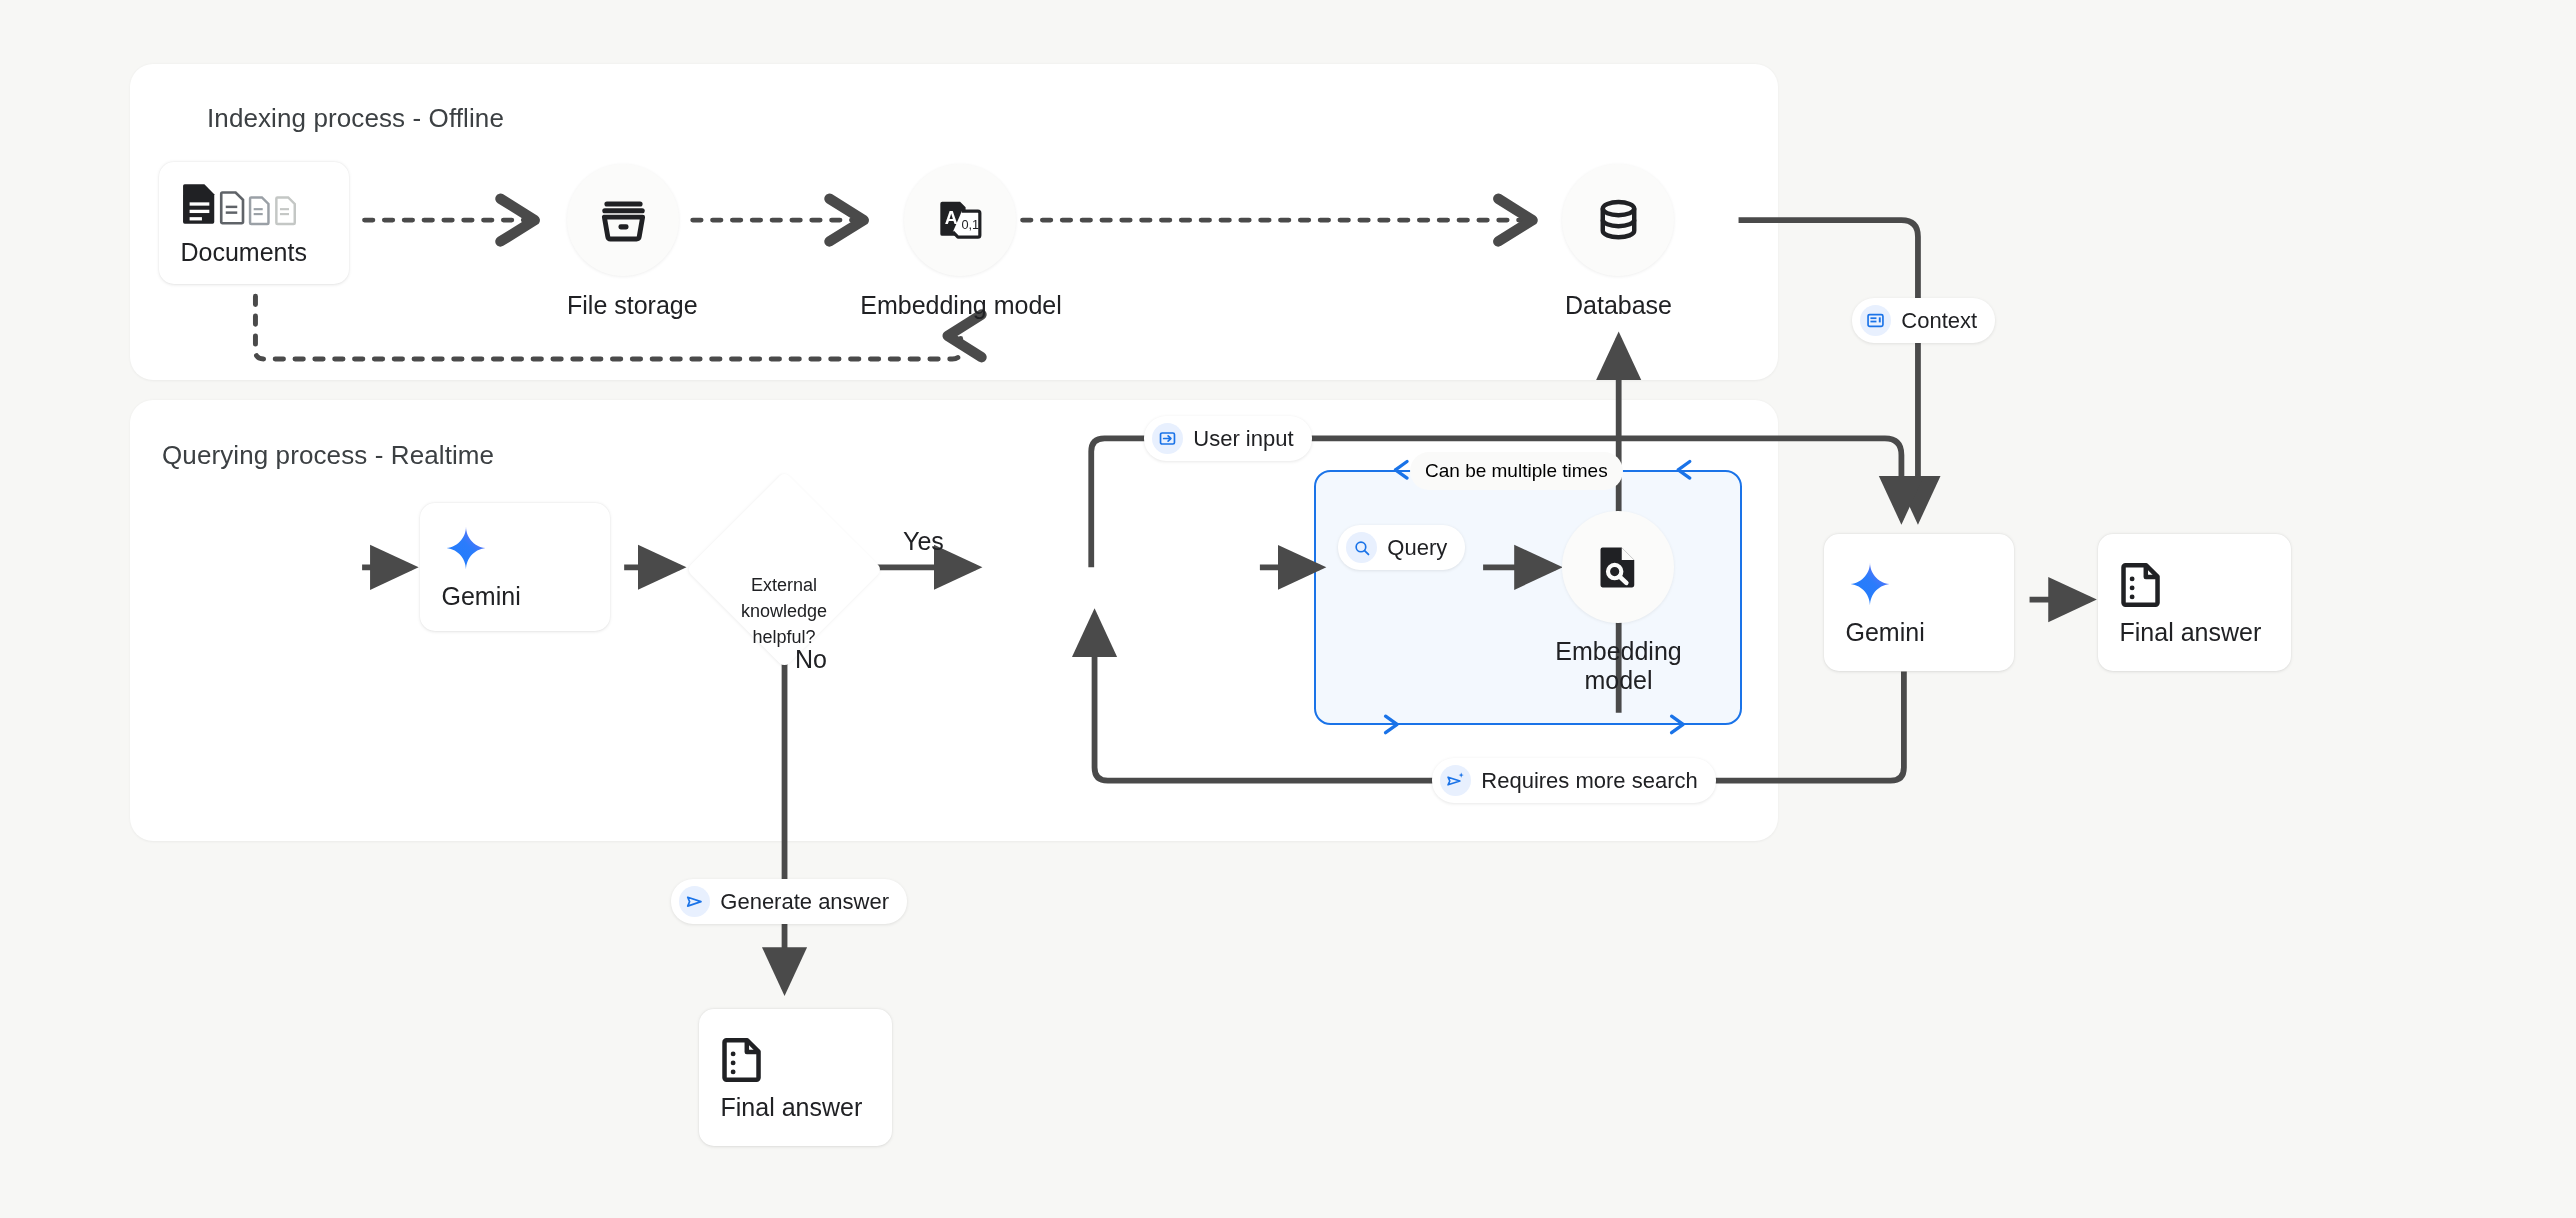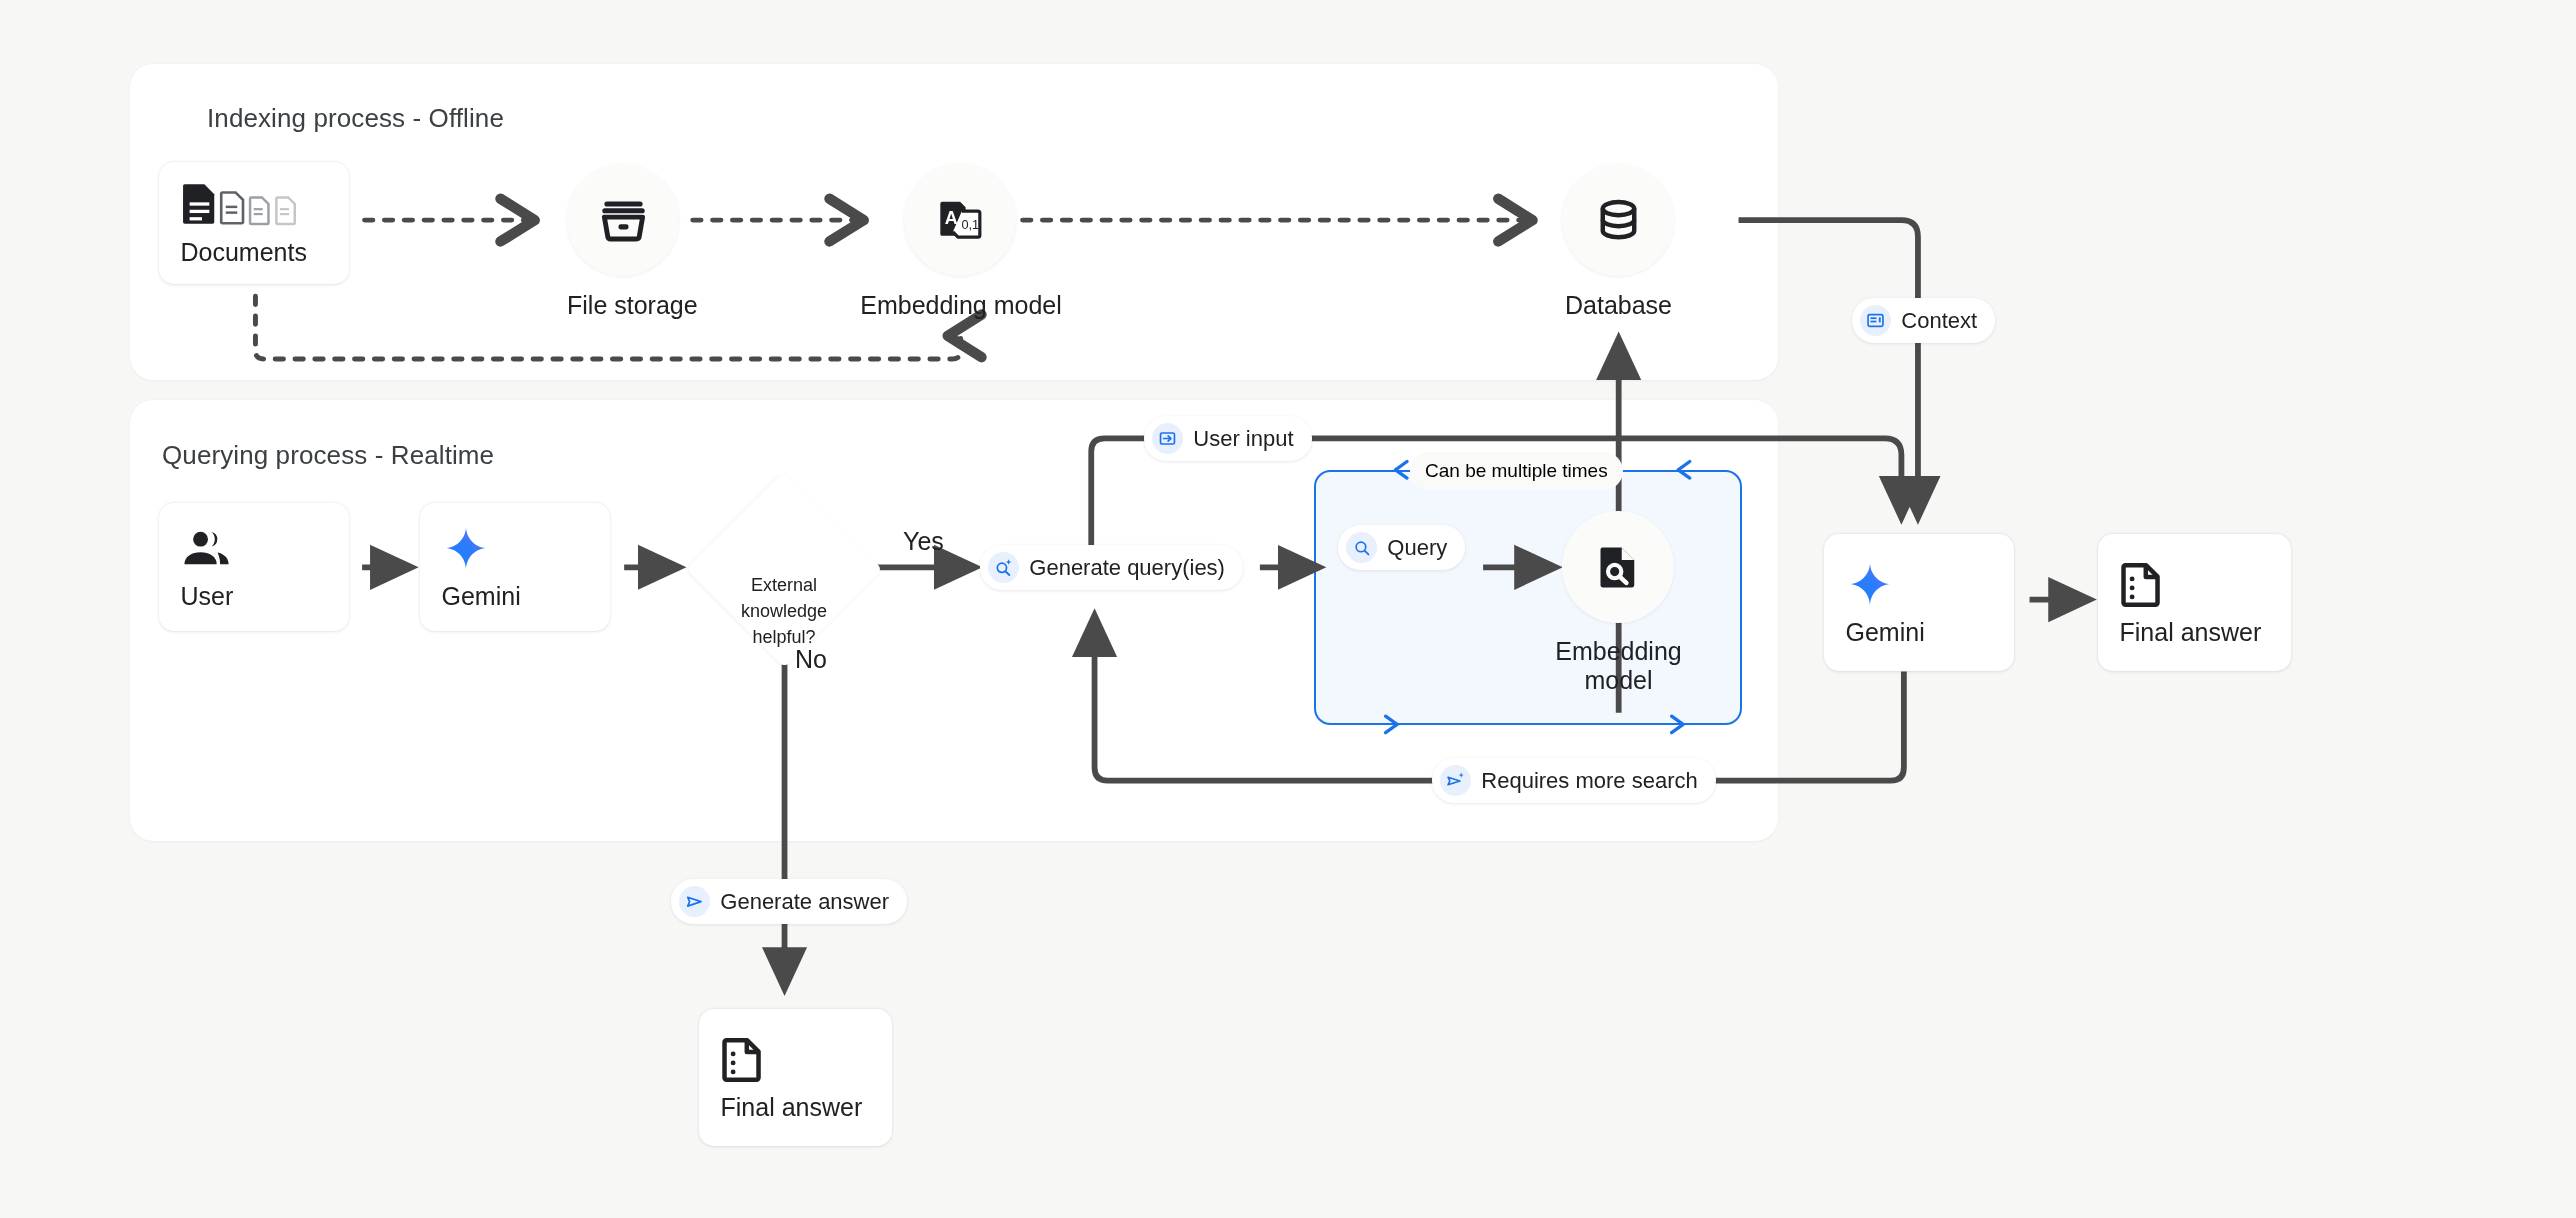--- a/index.html
+++ b/index.html
@@ -252,31 +252,20 @@
       <svg width="19" height="19" viewBox="0 0 24 24">
         <rect x="2.6" y="4.6" width="18.8" height="14.8" rx="2.1" fill="none" stroke="#1a73e8" stroke-width="2.1"></rect>
         <rect x="5.6" y="8" width="7.6" height="2.2" fill="#1a73e8"></rect>
         <rect x="5.6" y="12.2" width="7.6" height="2.2" fill="#1a73e8"></rect>
         <rect x="16.2" y="8" width="2.4" height="6.4" fill="#1a73e8"></rect>
       </svg>
     </span>
     <span class="pill-text">Context</span>
   </div>
 
-  <div class="node-card" id="node-user" style="left:159px; top:503px; width:190px; height:128px;">
-    <div class="glyph">
-      <svg width="51" height="43" viewBox="0 0 24 20">
-        <circle cx="9.2" cy="5.6" r="3.5" fill="#202124"></circle>
-        <path d="M14.4 2.2 a3.5 3.5 0 0 1 0 6.8 a4.6 4.6 0 0 0 0 -6.8 z" fill="#202124"></path>
-        <path d="M1.6 17.4 c0 -3.5 3.4 -5.6 7.6 -5.6 s7.6 2.1 7.6 5.6 z" fill="#202124"></path>
-        <path d="M17.2 11.9 c3 0.6 5.2 2.6 5.2 5.5 h-4 c0 -2.2 -0.5 -4 -1.2 -5.5 z" fill="#202124"></path>
-      </svg>
-    </div>
-    <div class="node-label">User</div>
-  </div>
 
   <div class="node-card" id="node-gemini-left" style="left:420px; top:503px; width:190px; height:128px;">
     <div class="glyph">
       <svg class="gemini-star" width="48" height="48" viewBox="0 0 24 24">
         <defs>
           <linearGradient id="gemGrad1" x1="0" y1="1" x2="1" y2="0">
             <stop offset="0%" stop-color="#1d7efd"></stop>
             <stop offset="55%" stop-color="#2b7cfb"></stop>
             <stop offset="100%" stop-color="#8e6bf5"></stop>
           </linearGradient>
@@ -292,30 +281,20 @@
     <div id="diamond-text">
       <span>External</span>
       <span>knowledge</span>
       <span>helpful?</span>
     </div>
   </div>
 
   <div class="edge-label" style="left:903px; top:527px;">Yes</div>
   <div class="edge-label" style="left:795px; top:645px;">No</div>
 
-  <div class="pill" style="left:980px; top:545px;">
-    <span class="pill-icon">
-      <svg width="19" height="19" viewBox="0 0 24 24">
-        <circle cx="10" cy="12.4" r="5.8" fill="none" stroke="#1a73e8" stroke-width="2.2"></circle>
-        <path d="M14.3 16.7 L19.4 21.4" stroke="#1a73e8" stroke-width="2.4" stroke-linecap="round"></path>
-        <path d="M18.4 1.6 l1.0 2.5 l2.5 1.0 l-2.5 1.0 l-1.0 2.5 l-1.0 -2.5 l-2.5 -1.0 l2.5 -1.0 z" fill="#1a73e8"></path>
-      </svg>
-    </span>
-    <span class="pill-text">Generate query(ies)</span>
-  </div>
 
   <div class="pill" style="left:1338px; top:525px;">
     <span class="pill-icon">
       <svg width="18" height="18" viewBox="0 0 24 24">
         <circle cx="10.6" cy="10.6" r="6.4" fill="none" stroke="#1a73e8" stroke-width="2.2"></circle>
         <path d="M15.4 15.4 L20.6 20.6" stroke="#1a73e8" stroke-width="2.4" stroke-linecap="round"></path>
       </svg>
     </span>
     <span class="pill-text">Query</span>
   </div>

